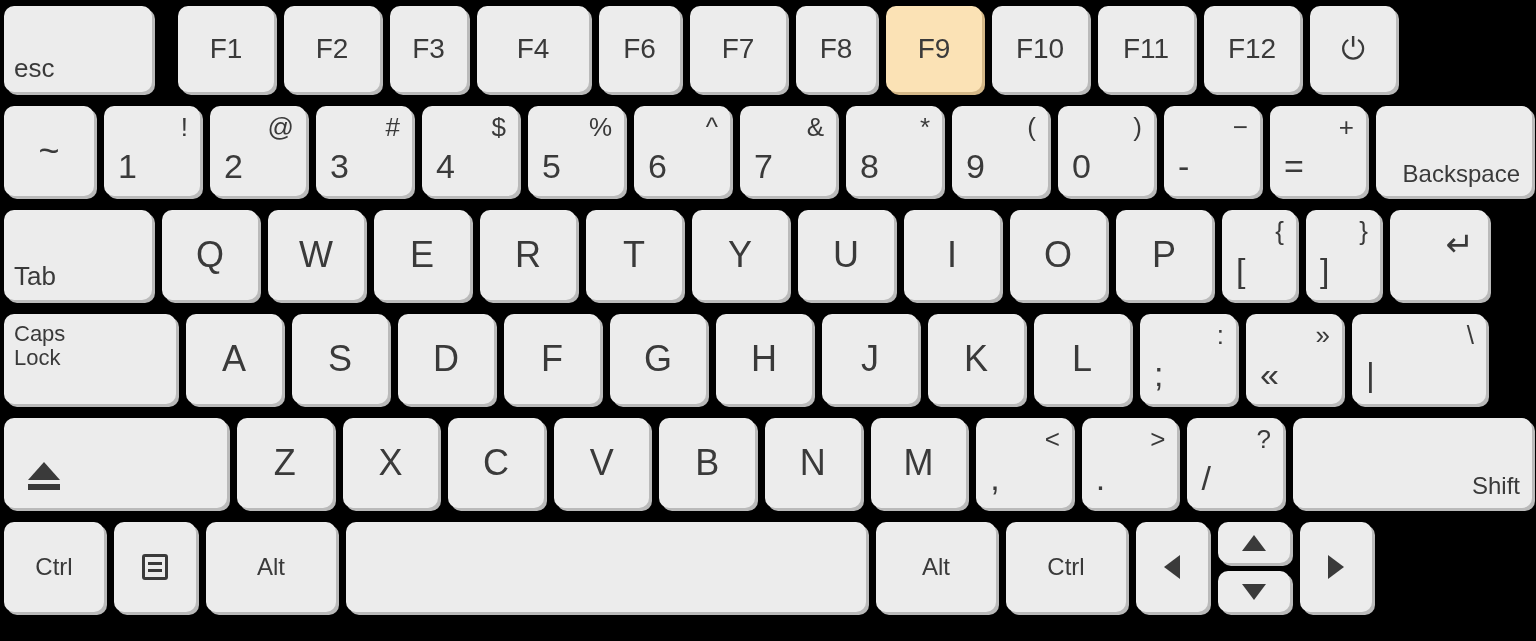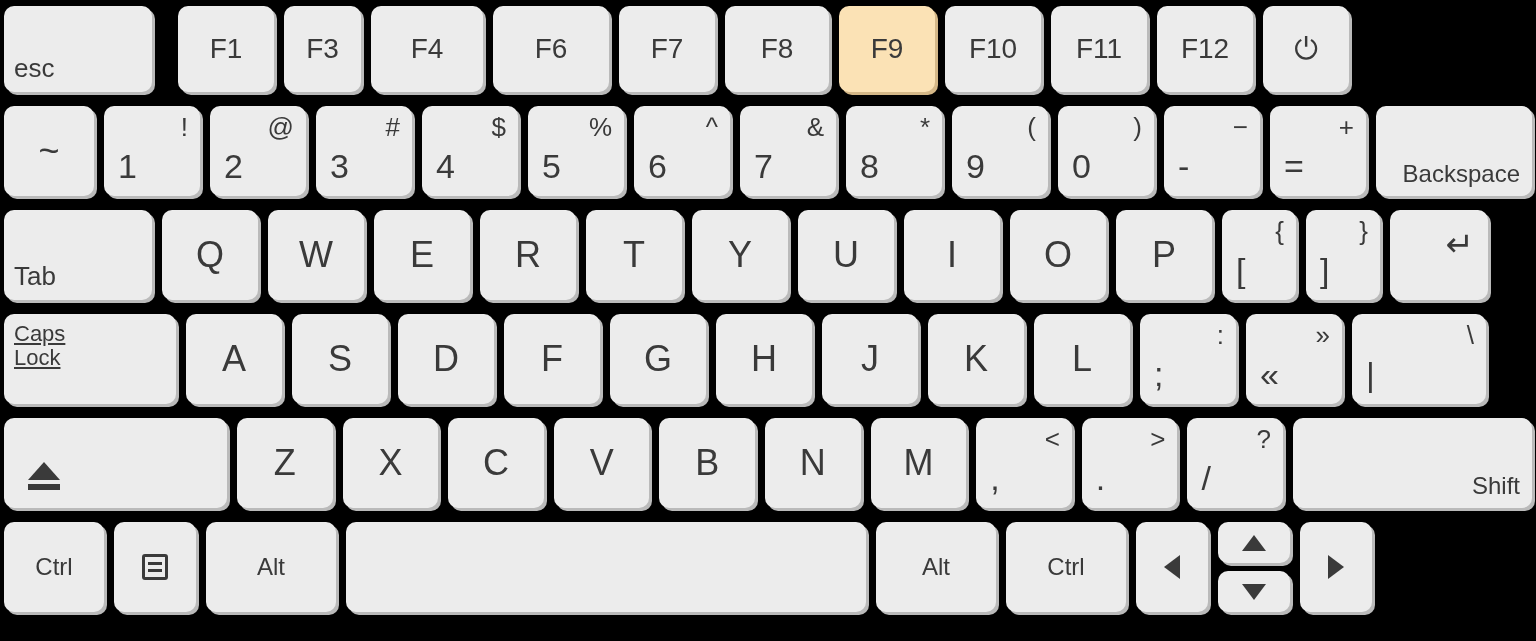--- a/index.html
+++ b/index.html
@@ -31,21 +31,21 @@
 
   
   .bl { position: absolute; bottom: 8px; left: 10px; font-size: 26px; }
   .br { position: absolute; bottom: 8px; right: 12px; font-size: 26px; }
   .tr { position: absolute; top: 6px; right: 12px; font-size: 26px; }
   .tl { position: absolute; top: 8px; left: 10px; font-size: 22px; line-height: 1.1; }
   .bl-big { position: absolute; bottom: 10px; left: 14px; font-size: 34px; }
   .cc { font-size: 36px; }
 
   .small { font-size: 24px; }
-  .vsmall { font-size: 22px; text-decoration: underline; }
+  .vsmall { font-size: 22px; }
 
   
   .tri-up { width:0; height:0; border-left:12px solid transparent; border-right:12px solid transparent; border-bottom:16px solid #3a3a3a; }
   .tri-down { width:0; height:0; border-left:12px solid transparent; border-right:12px solid transparent; border-top:16px solid #3a3a3a; }
   .tri-left { width:0; height:0; border-top:12px solid transparent; border-bottom:12px solid transparent; border-right:16px solid #3a3a3a; }
   .tri-right { width:0; height:0; border-top:12px solid transparent; border-bottom:12px solid transparent; border-left:16px solid #3a3a3a; }
 
   .col { display:flex; flex-direction:column; gap:8px; }
   .col .key { height:41px; }
 
@@ -64,33 +64,36 @@
 <div class="kbd">
 
   <div class="row r0">
     <div class="key" style="width:148px">
         <span class="bl">esc</span>
       </div>
     <div style="width:6px"></div>
     <div class="key" style="width:96px">
         <span>F1</span>
       </div>
+    <div class="key" style="width:96px">
+        <span>F2</span>
+      </div>
     <div class="key" style="width:77px">
         <span>F3</span>
       </div>
     <div class="key" style="width:112px">
         <span>F4</span>
       </div>
-    <div class="key" style="width:116px">
+    <div class="key" style="width:81px">
         <span>F6</span>
       </div>
     <div class="key" style="width:96px">
         <span>F7</span>
       </div>
-    <div class="key" style="width:104px">
+    <div class="key" style="width:80px">
         <span>F8</span>
       </div>
     <div class="key highlight" style="width:96px">
         <span>F9</span>
       </div>
     <div class="key" style="width:96px">
         <span>F10</span>
       </div>
     <div class="key" style="width:96px">
         <span>F11</span>

